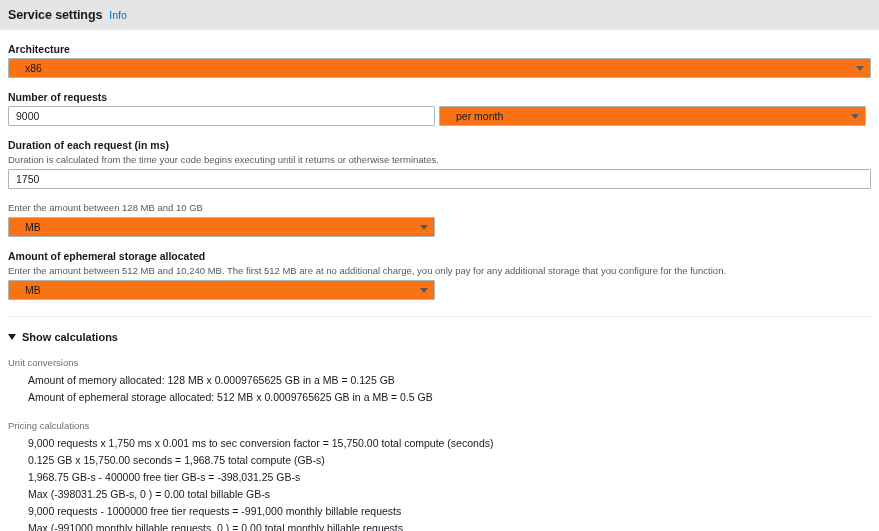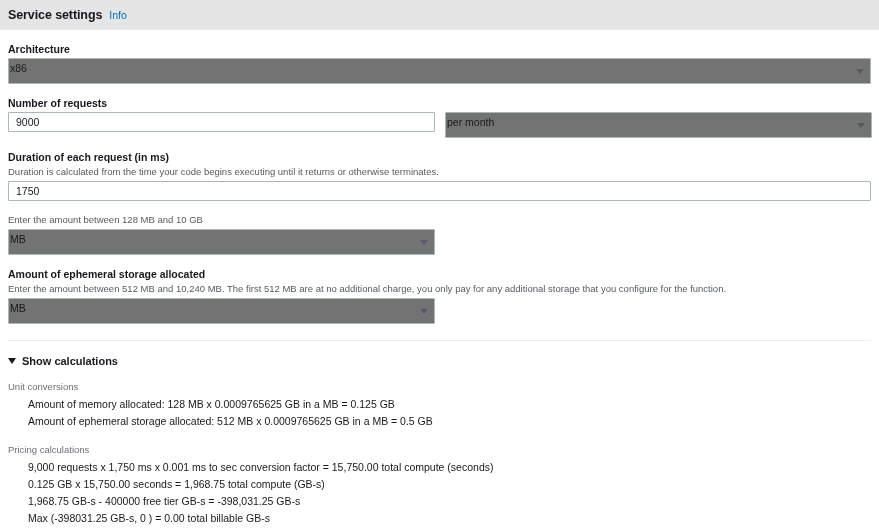--- a/index.html
+++ b/index.html
@@ -63,21 +63,21 @@
   }
   .field-desc {
     font-size: 9.5px;
     color: #545b64;
     line-height: 12px;
     margin-bottom: 3px;
     display: block;
   }
   .control-row {
     display: flex;
-    gap: 10px;
+    gap: 4px;
   }
   .ctl {
     height: 20px;
     box-sizing: border-box;
     border: 1px solid #aab7b8;
     background: #ffffff;
     border-radius: 1px;
     font-family: "Liberation Sans", sans-serif;
     font-size: 10.5px;
     color: #16191f;
@@ -87,28 +87,28 @@
   }
   .ctl.full { width: 100%; }
   .ctl.half { width: 427px; flex: 0 0 427px; }
   .select-wrap {
     position: relative;
     display: inline-block;
   }
   .select-wrap.full { width: 100%; display: block; }
   .select-wrap.half { width: 427px; flex: 0 0 427px; }
   .select-box {
-    height: 26px;
+    height: 20px;
     box-sizing: border-box;
     border: 1px solid #aab7b8;
-    background: #737373;
+    background: #f97316;
     border-radius: 1px;
     font-size: 10.5px;
     color: #16191f;
-    padding: 0 22px 0 1px;
+    padding: 0 22px 0 16px;
     line-height: 18px;
     width: 100%;
     cursor: pointer;
     white-space: nowrap;
     overflow: hidden;
   }
   .caret {
     position: absolute;
     right: 7px;
     top: 50%;
@@ -232,17 +232,18 @@
 
     <div class="calc-subhead">Unit conversions</div>
     <div class="calc-line">Amount of memory allocated: 128 MB x 0.0009765625 GB in a MB = 0.125 GB</div>
     <div class="calc-line">Amount of ephemeral storage allocated: 512 MB x 0.0009765625 GB in a MB = 0.5 GB</div>
 
     <div class="calc-subhead">Pricing calculations</div>
     <div class="calc-line">9,000 requests x 1,750 ms x 0.001 ms to sec conversion factor = 15,750.00 total compute (seconds)</div>
     <div class="calc-line">0.125 GB x 15,750.00 seconds = 1,968.75 total compute (GB-s)</div>
     <div class="calc-line">1,968.75 GB-s - 400000 free tier GB-s = -398,031.25 GB-s</div>
     <div class="calc-line">Max (-398031.25 GB-s, 0 ) = 0.00 total billable GB-s</div>
+    <div class="calc-line">9,000 requests - 1000000 free tier requests = -991,000 monthly billable requests</div>
     <div class="calc-line">Max (-991000 monthly billable requests, 0 ) = 0.00 total monthly billable requests</div>
 
   </div>
 
 </div>
 
 </body></html>

